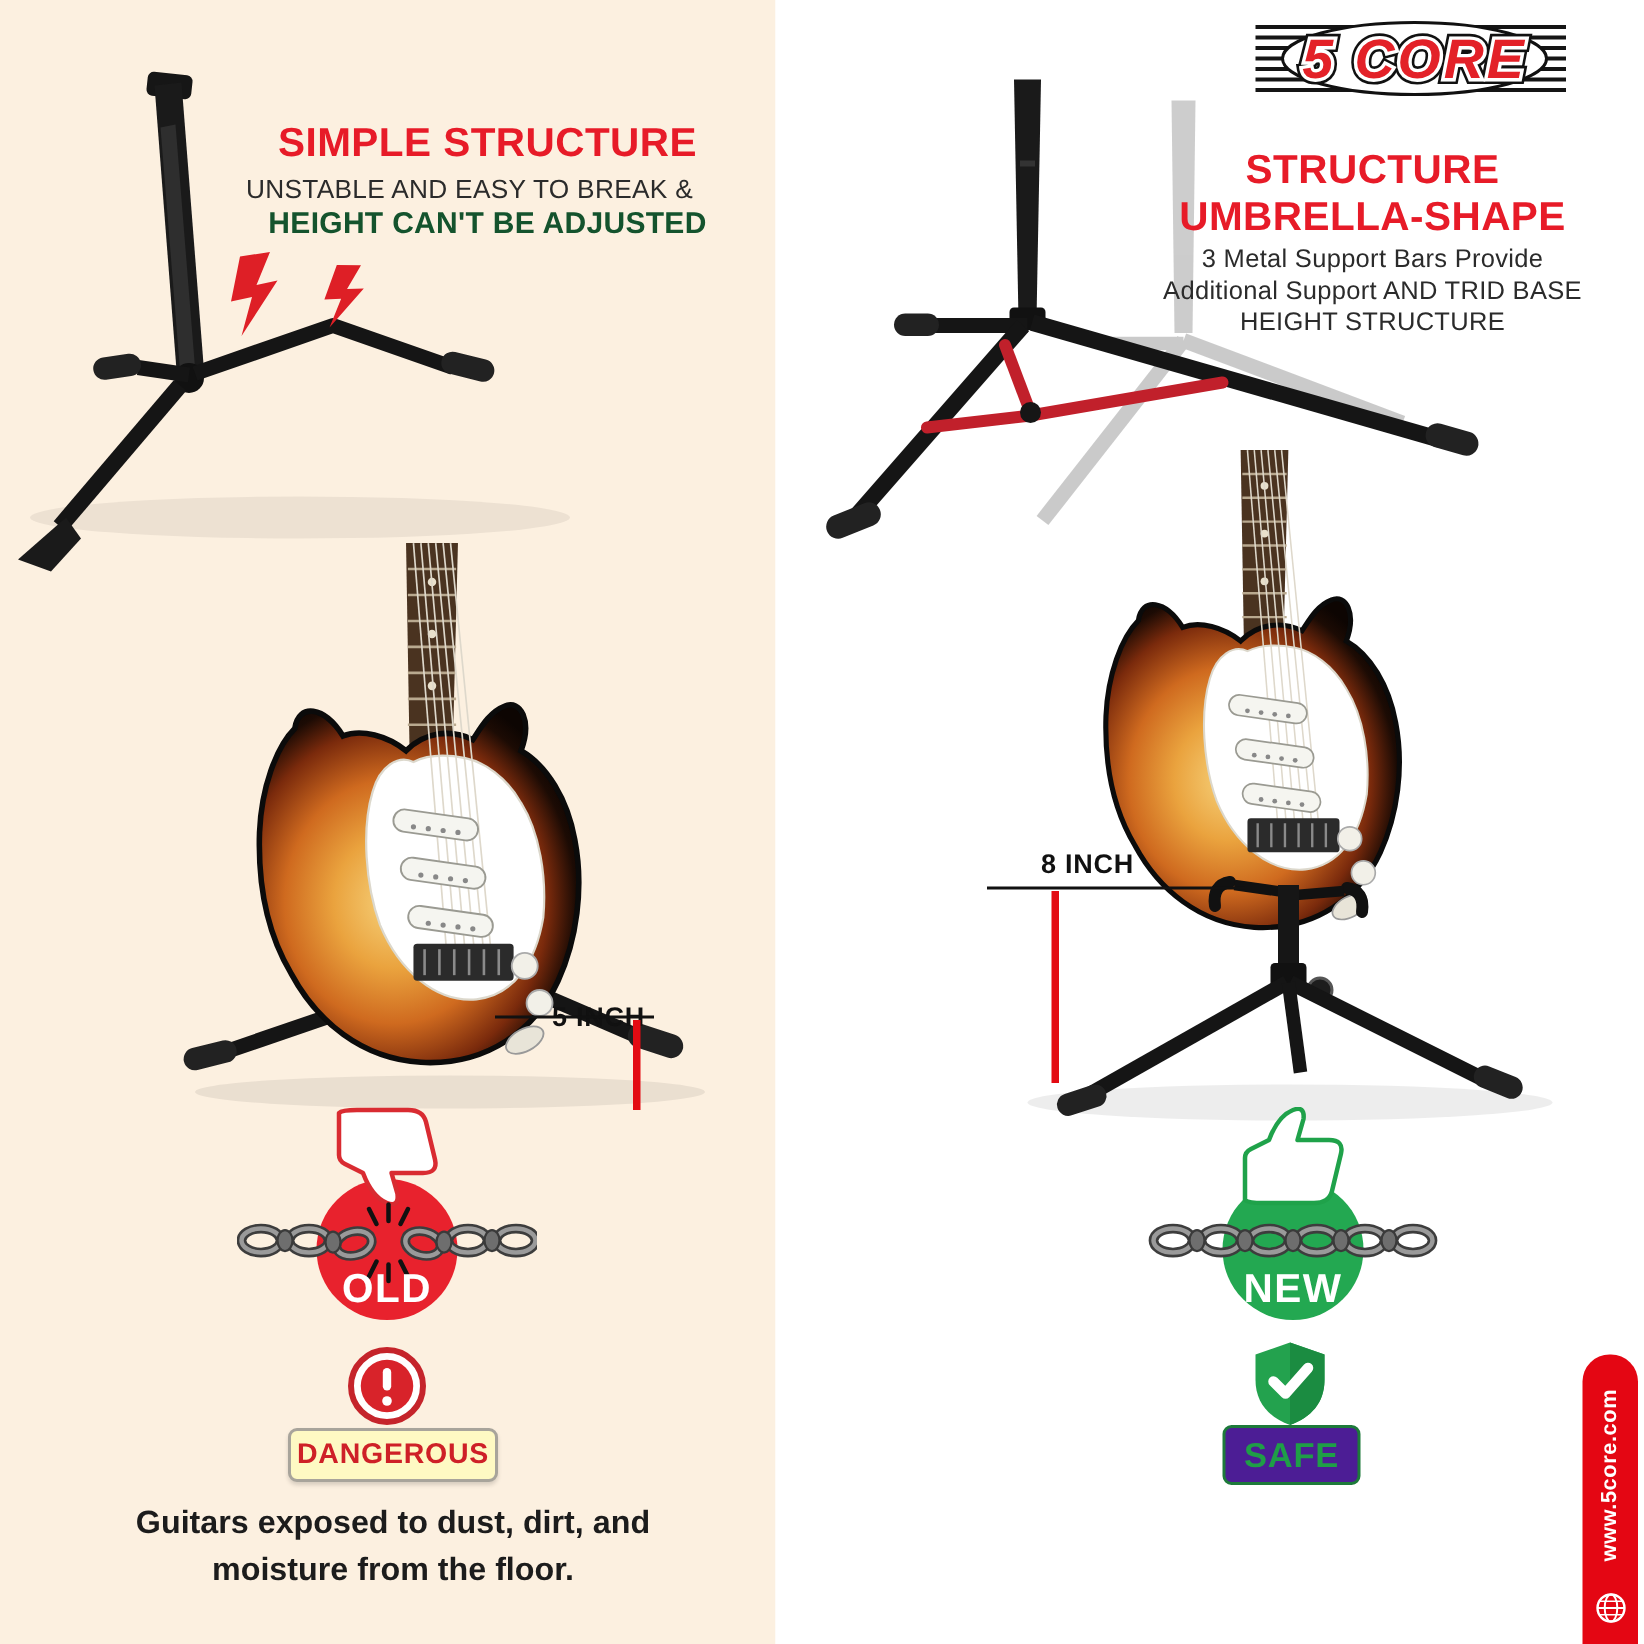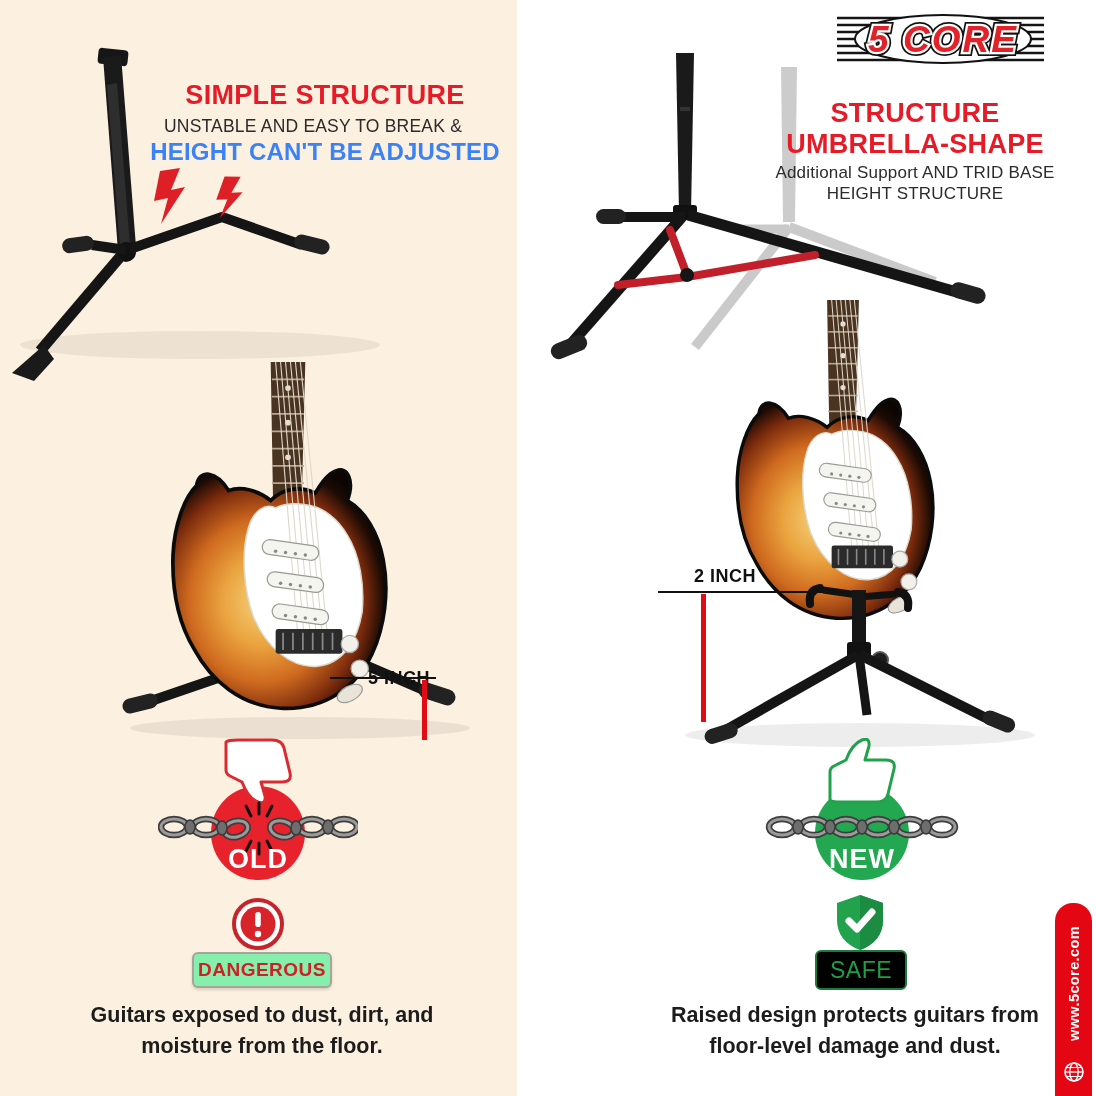--- a/index.html
+++ b/index.html
@@ -4,30 +4,30 @@
 <style>
   html,body{margin:0;padding:0;}
   .stage{position:relative;width:1096px;height:1096px;overflow:hidden;background:#ffffff;
          font-family:"Liberation Sans",sans-serif;}
   .panel-left{position:absolute;left:0;top:0;width:517px;height:1096px;background:#fcf0e0;}
   .panel-right{position:absolute;left:517px;top:0;width:579px;height:1096px;background:#ffffff;}
   .abs{position:absolute;}
   .ctr{text-align:center;}
   .title-red{color:#e71b28;font-weight:800;font-size:27px;letter-spacing:.3px;}
   .sub1{color:#2b2b2b;font-size:17.5px;letter-spacing:.2px;}
-  .sub-bold{color:#3b82f6;font-weight:800;font-size:24px;letter-spacing:.2px;}
+  .sub-bold{color:#14532d;font-weight:800;font-size:20px;letter-spacing:.2px;}
   .inch-label{color:#111;font-weight:800;font-size:18px;letter-spacing:.5px;}
   .caption{color:#1c1c1c;font-weight:700;font-size:21.5px;line-height:31px;}
   .hline{height:2px;background:#111;}
   .redline{width:5px;background:#e30b13;}
   .status-box{display:flex;align-items:center;justify-content:center;border-radius:6px;}
-  .dangerous-box{border:2px solid #a8a49b;background:#86efac;color:#ce2027;
+  .dangerous-box{border:2px solid #a8a49b;background:#fef9c3;color:#ce2027;
                  font-weight:800;font-size:19px;letter-spacing:.5px;box-shadow:0 2px 3px rgba(0,0,0,.15);}
-  .safe-box{border:2px solid #1d7a3a;background:#000000;color:#1f9e47;
-            font-weight:400;font-size:23px;letter-spacing:.5px;}
+  .safe-box{border:2px solid #1d7a3a;background:#4c1d95;color:#1f9e47;
+            font-weight:700;font-size:23px;letter-spacing:.5px;}
   .badge-label{fill:#fff;font-weight:800;font-size:27px;letter-spacing:1px;}
   .sidebar{position:absolute;left:1055px;top:903px;width:37px;height:193px;background:#e40613;
            border-radius:18px 18px 0 0;}
   .sidebar .url{position:absolute;top:4px;left:0;width:100%;height:152px;display:flex;
                 align-items:center;justify-content:center;writing-mode:vertical-rl;
                 transform:rotate(180deg);color:#fff;font-weight:700;font-size:14.5px;letter-spacing:.4px;}
   svg{display:block;}
   .logo-text{font-style:italic;font-weight:800;font-size:37px;letter-spacing:2px;}
 </style>
 </head>
@@ -251,20 +251,21 @@
       <line x1="157" y1="232" x2="285" y2="210"></line>
     </g>
     <circle cx="157" cy="230" r="7" fill="#161616"></circle>
   </svg>
 
   <div class="abs ctr title-red" style="left:745px;top:98px;width:340px;line-height:31px">
     <span style="display:block">STRUCTURE</span>
     <span style="display:block">UMBRELLA-SHAPE</span>
   </div>
   <div class="abs ctr sub1" style="left:735px;top:162px;width:360px;line-height:21px;font-size:17px">
+    <span style="display:block">3 Metal Support Bars Provide</span>
     <span style="display:block">Additional Support AND TRID BASE</span>
     <span style="display:block">HEIGHT STRUCTURE</span>
   </div>
 
   <svg class="abs" style="left:718px;top:300px" width="250" height="341" viewBox="0 0 220 300">
     <use href="#guitar"></use>
   </svg>
 
   <svg class="abs" style="left:660px;top:540px" width="390" height="215" viewBox="0 0 390 215">
     <ellipse cx="200" cy="195" rx="175" ry="12" fill="rgba(0,0,0,0.07)"></ellipse>
@@ -275,21 +276,21 @@
     <rect x="192" y="50" width="14" height="58" fill="#161616"></rect>
     <rect x="187" y="102" width="24" height="16" rx="3" fill="#111"></rect>
     <circle cx="220" cy="120" r="8" fill="#1d1d1d" stroke="#555" stroke-width="2"></circle>
     <line x1="198" y1="115" x2="62" y2="192" stroke="#151515" stroke-width="10"></line>
     <rect x="44" y="186" width="34" height="15" rx="7.5" fill="#222" transform="rotate(-18 61 193)"></rect>
     <line x1="200" y1="115" x2="330" y2="180" stroke="#151515" stroke-width="10"></line>
     <rect x="322" y="174" width="34" height="15" rx="7.5" fill="#222" transform="rotate(22 339 181)"></rect>
     <line x1="199" y1="115" x2="207" y2="175" stroke="#151515" stroke-width="9"></line>
   </svg>
 
-  <div class="abs inch-label" style="left:694px;top:566px">2 INCH</div>
+  <div class="abs inch-label" style="left:694px;top:566px">8 INCH</div>
   <div class="abs hline" style="left:658px;top:591px;width:172px;height:1.6px"></div>
   <div class="abs redline" style="left:701px;top:594px;height:128px"></div>
 
   <svg class="abs" style="left:762px;top:738px" width="200" height="190" viewBox="0 0 200 190">
     <circle cx="100" cy="95" r="47" fill="#23a851"></circle>
     <g>
       <path d="M68,62 L68,34 Q68,30 72,28 L84,22 Q90,6 100,2 Q108,-1 107,8 L103,22 L124,22
                Q134,22 132,31 L126,56 Q124,64 114,64 L80,64 Q70,64 68,62 Z" fill="#ffffff" stroke="#1fa24a" stroke-width="3" stroke-linejoin="round"></path>
     </g>
     <g>
@@ -323,24 +324,20 @@
   <svg class="abs" style="left:832px;top:892px" width="56" height="62" viewBox="0 0 56 62">
     <path d="M28,3 L51,11 V28 C51,43 42,53 28,58 C14,53 5,43 5,28 V11 Z" fill="#23a24e"></path>
     <path d="M28,3 L51,11 V28 C51,43 42,53 28,58 Z" fill="#1b8c41"></path>
     <polyline points="17,29 25,37 40,20" fill="none" stroke="#ffffff" stroke-width="7" stroke-linecap="round" stroke-linejoin="round"></polyline>
   </svg>
 
   <div class="abs status-box safe-box" style="left:815px;top:950px;width:88px;height:36px">
     <span>SAFE</span>
   </div>
 
-  <div class="abs ctr caption" style="left:615px;top:1000px;width:480px">
-    <span style="display:block">Raised design protects guitars from</span>
-    <span style="display:block">floor-level damage and dust.</span>
-  </div>
 
   <div class="sidebar">
     <span class="url">www.5core.com</span>
     <svg class="abs" style="left:8px;top:158px" width="22" height="22" viewBox="0 0 22 22">
       <circle cx="11" cy="11" r="9" fill="none" stroke="#fff" stroke-width="1.6"></circle>
       <ellipse cx="11" cy="11" rx="4.2" ry="9" fill="none" stroke="#fff" stroke-width="1.3"></ellipse>
       <line x1="2" y1="11" x2="20" y2="11" stroke="#fff" stroke-width="1.3"></line>
       <line x1="3.5" y1="6.5" x2="18.5" y2="6.5" stroke="#fff" stroke-width="1.1"></line>
       <line x1="3.5" y1="15.5" x2="18.5" y2="15.5" stroke="#fff" stroke-width="1.1"></line>
     </svg>

